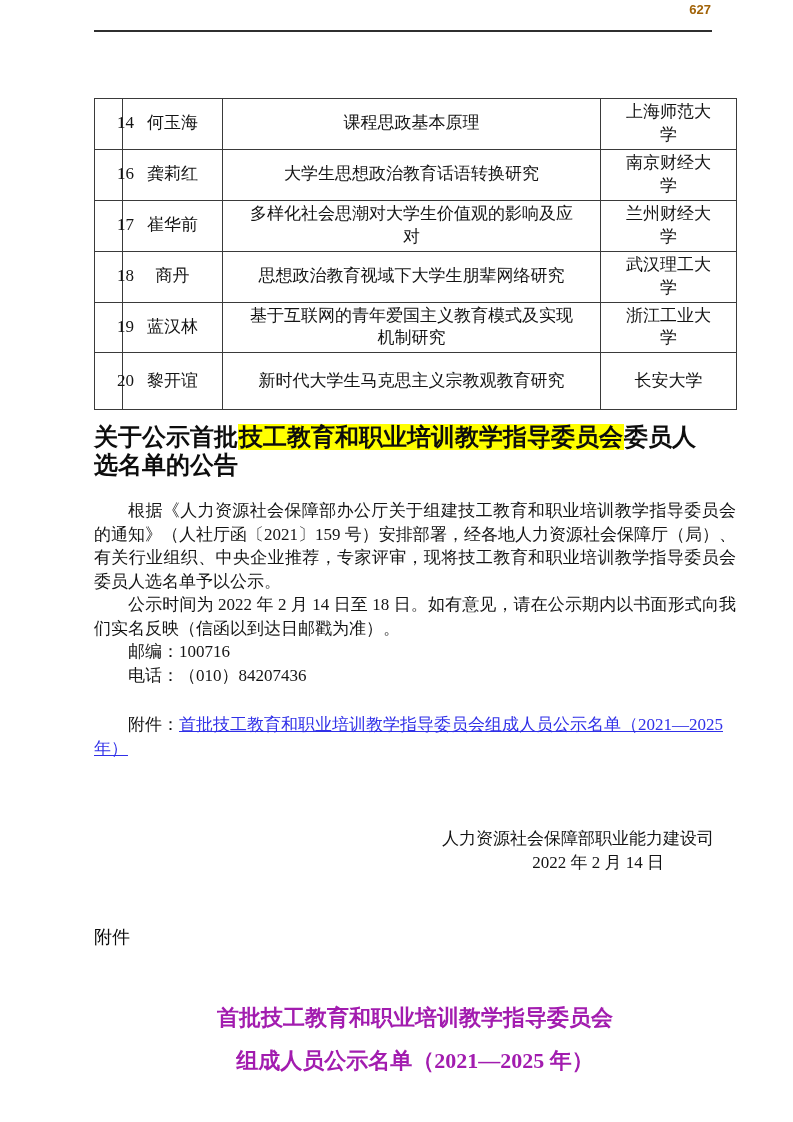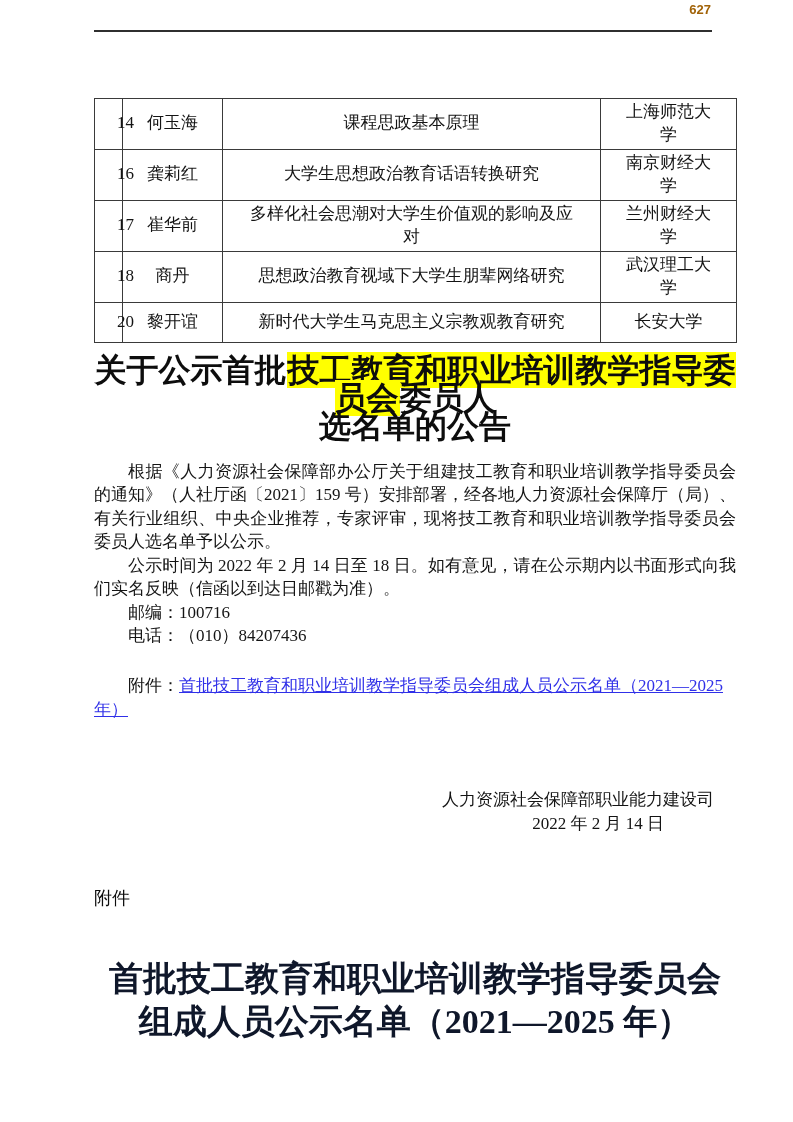--- a/index.html
+++ b/index.html
@@ -34,22 +34,22 @@
   table.nominees tr:nth-child(1) { height:44px; }
   table.nominees tr:nth-child(5) { height:40px; }
   table.nominees tr:nth-child(6) { height:57px; }
   table.nominees tr:nth-child(7) { height:52px; }
   col.c-no { width:28px; }
   col.c-name { width:100px; }
   col.c-topic { width:378px; }
   col.c-univ { width:136px; }
 
   .notice-title {
-    margin-top:13px; text-align:center;
-    font-size:32px; font-weight:bold; line-height:28px;
+    margin-top:13px; 
+    font-size:24px; font-weight:bold; line-height:28px;
     color:#0d0d0d;
   }
   .notice-title mark { background:#ffff00; color:inherit; padding:0 1px; }
 
   .para {
     font-size:17px; line-height:23.5px;
     text-align:justify; text-indent:2em;
   }
   .p-first { margin-top:20px; }
   .contact-line { font-size:17px; line-height:23.5px; text-indent:2em; }
@@ -57,22 +57,22 @@
   .attachment-line { margin-top:26px; font-size:17px; line-height:24px; text-indent:2em; }
   .attachment-line a { text-decoration:underline; cursor:pointer; }
 
   .signature-block { margin-top:66px; text-align:right; font-size:17px; line-height:24px; padding-right:22px; }
   .sign-date { padding-right:50px; }
 
   .appendix-label { margin-top:50px; font-size:18px; line-height:25px; color:#0d0d0d; }
 
   .appendix-title {
     margin-top:46px; text-align:center;
-    font-size:34px; font-weight:bold; line-height:43px;
-    color:#0f172a;
+    font-size:22px; font-weight:bold; line-height:43px;
+    color:#a21caf;
   }
 </style>
 </head>
 <body>
 
 <div class="page">
 
   <div class="pagenum">627</div>
   <div class="topline"></div>
 
@@ -104,20 +104,26 @@
         <td>多样化社会思潮对大学生价值观的影响及应对</td>
         <td>兰州财经大学</td>
       </tr>
           <tr>
         <td>18</td>
         <td>商丹</td>
         <td>思想政治教育视域下大学生朋辈网络研究</td>
         <td>武汉理工大学</td>
       </tr>
           <tr>
+        <td>19</td>
+        <td>蓝汉林</td>
+        <td>基于互联网的青年爱国主义教育模式及实现机制研究</td>
+        <td>浙江工业大学</td>
+      </tr>
+          <tr>
         <td>20</td>
         <td>黎开谊</td>
         <td>新时代大学生马克思主义宗教观教育研究</td>
         <td>长安大学</td>
       </tr>
         </tbody>
     </table>
 
     <h1 class="notice-title"><span>关于公示首批</span><mark style="background: rgb(255, 255, 0);">技工教育和职业培训教学指导委员会</mark><span>委员人</span><br><span>选名单的公告</span></h1>
 

